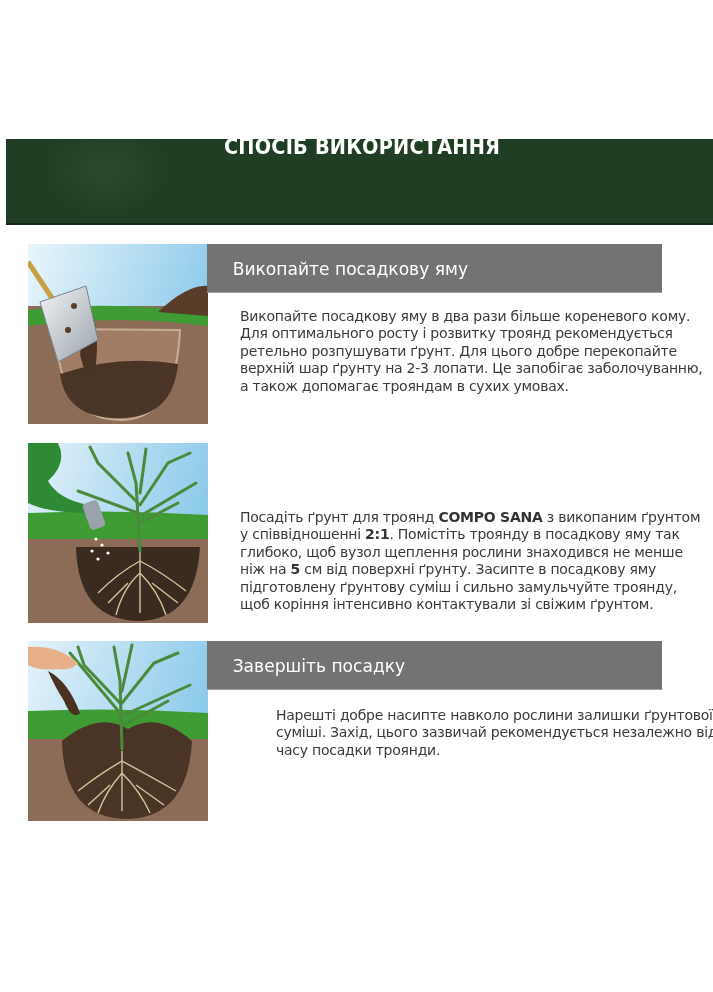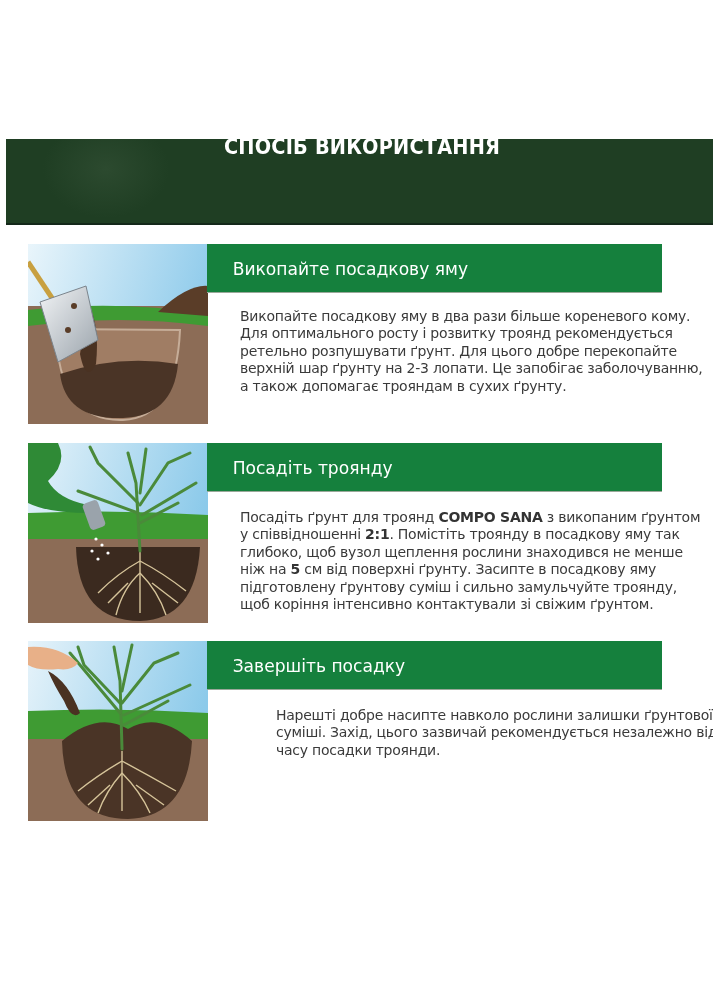--- a/index.html
+++ b/index.html
@@ -4,21 +4,21 @@
 <style>
   html, body { margin:0; padding:0; background:#ffffff; }
   body { width:713px; height:992px; position:relative; overflow:hidden; font-family:"DejaVu Sans", "Liberation Sans", sans-serif; }
   .banner { position:absolute; left:6px; top:139px; width:713px; height:84px;
     background: radial-gradient(ellipse 90px 70px at 100px 30px, #2c4a2f 0%, #1f3e23 70%), #1f3d22;
     border-bottom:2px solid #14281a; display:flex; align-items:flex-start; justify-content:center; }
   .banner-title { color:#ffffff; font-family:"DejaVu Sans", sans-serif; font-weight:bold; font-size:21px; letter-spacing:0.2px; margin-top:-4px; transform:scaleX(0.92); }
   .step { position:absolute; left:28px; width:640px; height:180px; }
   .illus { position:absolute; left:0; top:0; width:180px; height:180px; overflow:hidden; }
   .illus svg { display:block; width:180px; height:180px; }
-  .title-bar { position:absolute; left:179px; top:0; width:455px; height:48px; background:#15803d; display:flex; align-items:center; box-shadow:0 1px 0 #9aa89a; }
+  .title-bar { position:absolute; left:179px; top:0; width:455px; height:48px; background:#737373; display:flex; align-items:center; box-shadow:0 1px 0 #9aa89a; }
   .title-text { color:#ffffff; font-size:18px; padding-left:27px; font-family:"DejaVu Sans", sans-serif; transform-origin:left center; transform:scaleX(0.95); white-space:nowrap; }
   .desc { position:absolute; left:212px; top:64px; width:440px; color:#3a3a3a; font-size:14px; line-height:17.4px; font-family:"DejaVu Sans", sans-serif; letter-spacing:-0.25px; }
   .desc p { margin:0; white-space:nowrap; }
   .desc b { font-weight:bold; color:#333; }
 </style>
 </head>
 <body>
 
 <div class="banner">
   <div class="banner-title">СПОСІБ ВИКОРИСТАННЯ</div>
@@ -51,21 +51,21 @@
     </svg>
   </div>
   <div class="title-bar">
     <span class="title-text">Викопайте посадкову яму</span>
   </div>
   <div class="desc">
     <p>Викопайте посадкову яму в два рази більше кореневого кому.</p>
     <p>Для оптимального росту і розвитку троянд рекомендується</p>
     <p>ретельно розпушувати ґрунт. Для цього добре перекопайте</p>
     <p>верхній шар ґрунту на 2-3 лопати. Це запобігає заболочуванню,</p>
-    <p>а також допомагає трояндам в сухих ґрунту.</p>
+    <p>а також допомагає трояндам в сухих умовах.</p>
   </div>
 </div>
 
 <div class="step" style="top:443px;">
   <div class="illus">
     <svg viewBox="0 0 180 180">
       <defs>
         <linearGradient id="sky2" x1="0" y1="0" x2="1" y2="0.3">
             <stop offset="0" stop-color="#e6f3fa"></stop>
             <stop offset="1" stop-color="#8ccaea"></stop>
@@ -96,23 +96,20 @@
       <path d="M0 0 L30 0 Q40 20 20 38 Q30 56 60 62 L62 70 Q20 70 0 60 Z" fill="#2f8a36"></path>
       <rect x="58" y="58" width="16" height="28" rx="4" fill="#9aa3ab" transform="rotate(-20 66 72)"></rect>
       <g fill="#ffffff">
           <circle cx="68" cy="96" r="1.6"></circle>
           <circle cx="74" cy="102" r="1.6"></circle>
           <circle cx="64" cy="108" r="1.6"></circle>
           <circle cx="80" cy="110" r="1.6"></circle>
           <circle cx="70" cy="116" r="1.6"></circle>
         </g>
     </svg>
-  </div>
-  <div class="title-bar">
-    <span class="title-text">Посадіть троянду</span>
   </div>
   <div class="desc" style="top:66px;">
     <p><span>Посадіть ґрунт для троянд </span><b>COMPO SANA</b><span> з викопаним ґрунтом</span></p>
     <p><span>у співвідношенні </span><b>2:1</b><span>. Помістіть троянду в посадкову яму так</span></p>
     <p><span>глибоко, щоб вузол щеплення рослини знаходився не менше</span></p>
     <p><span>ніж на </span><b>5</b><span> см від поверхні ґрунту. Засипте в посадкову яму</span></p>
     <p><span>підготовлену ґрунтову суміш і сильно замульчуйте троянду,</span></p>
     <p><span>щоб коріння інтенсивно контактували зі свіжим ґрунтом.</span></p>
   </div>
 </div>

